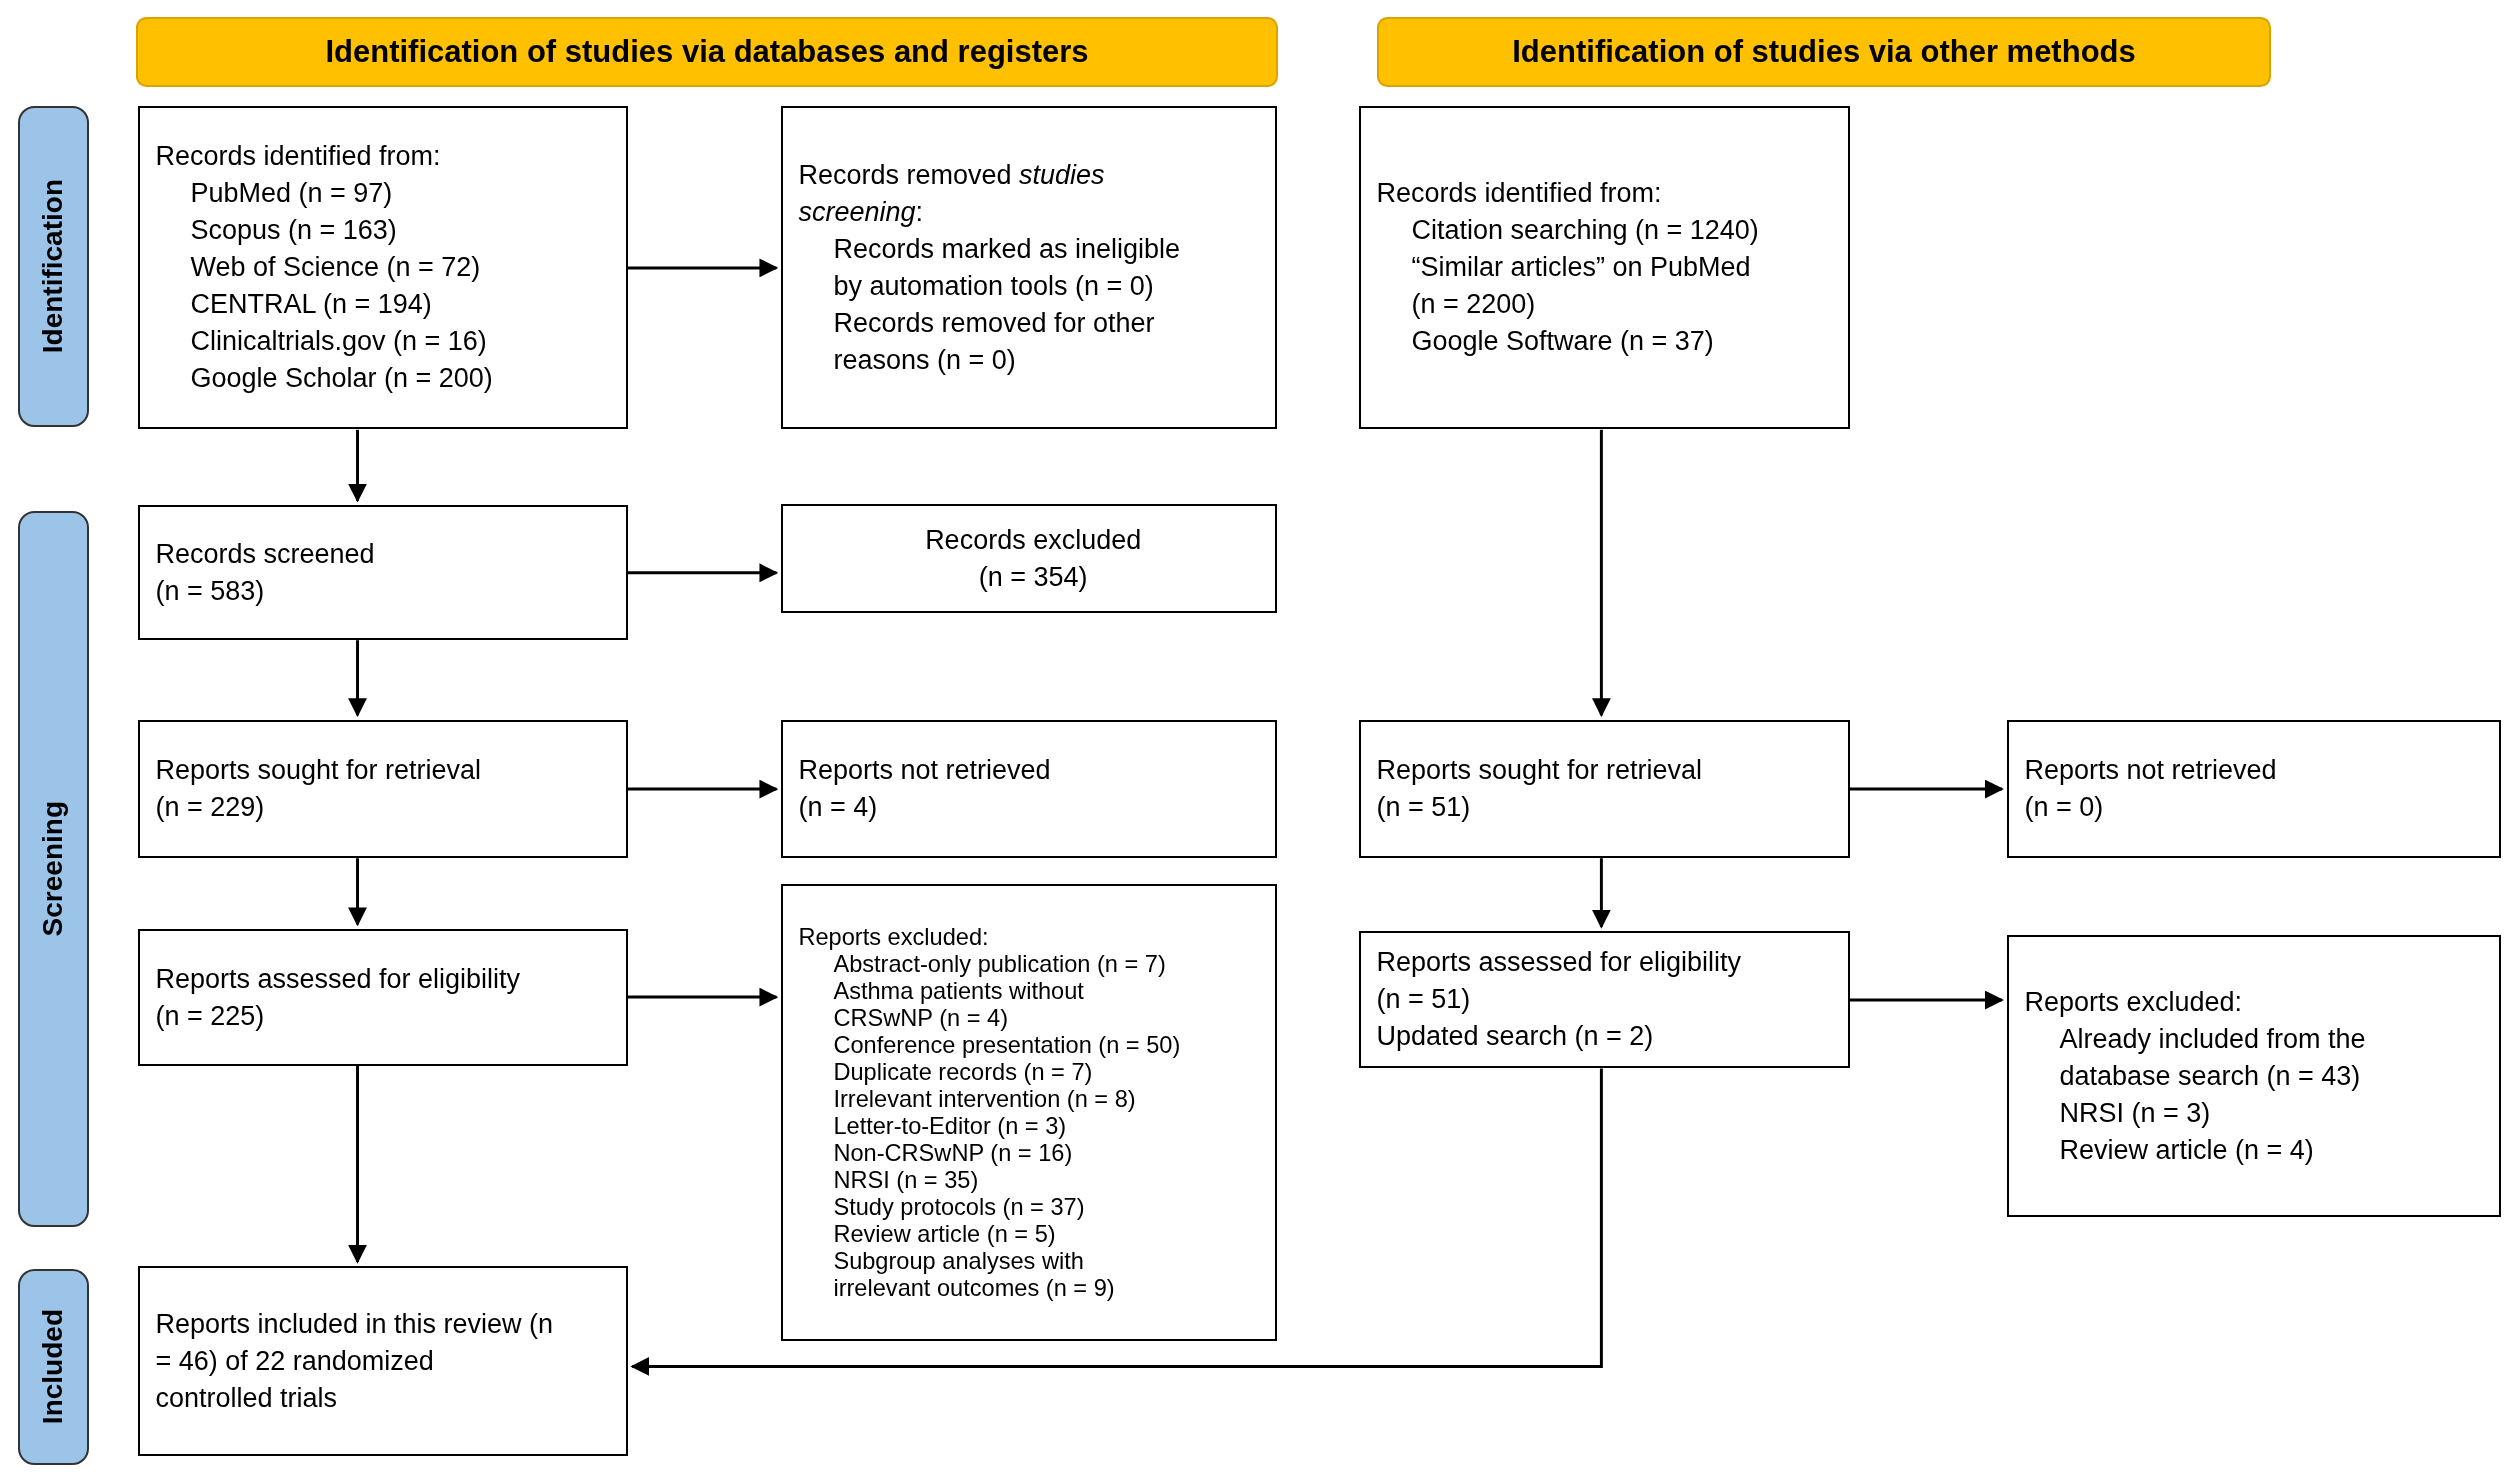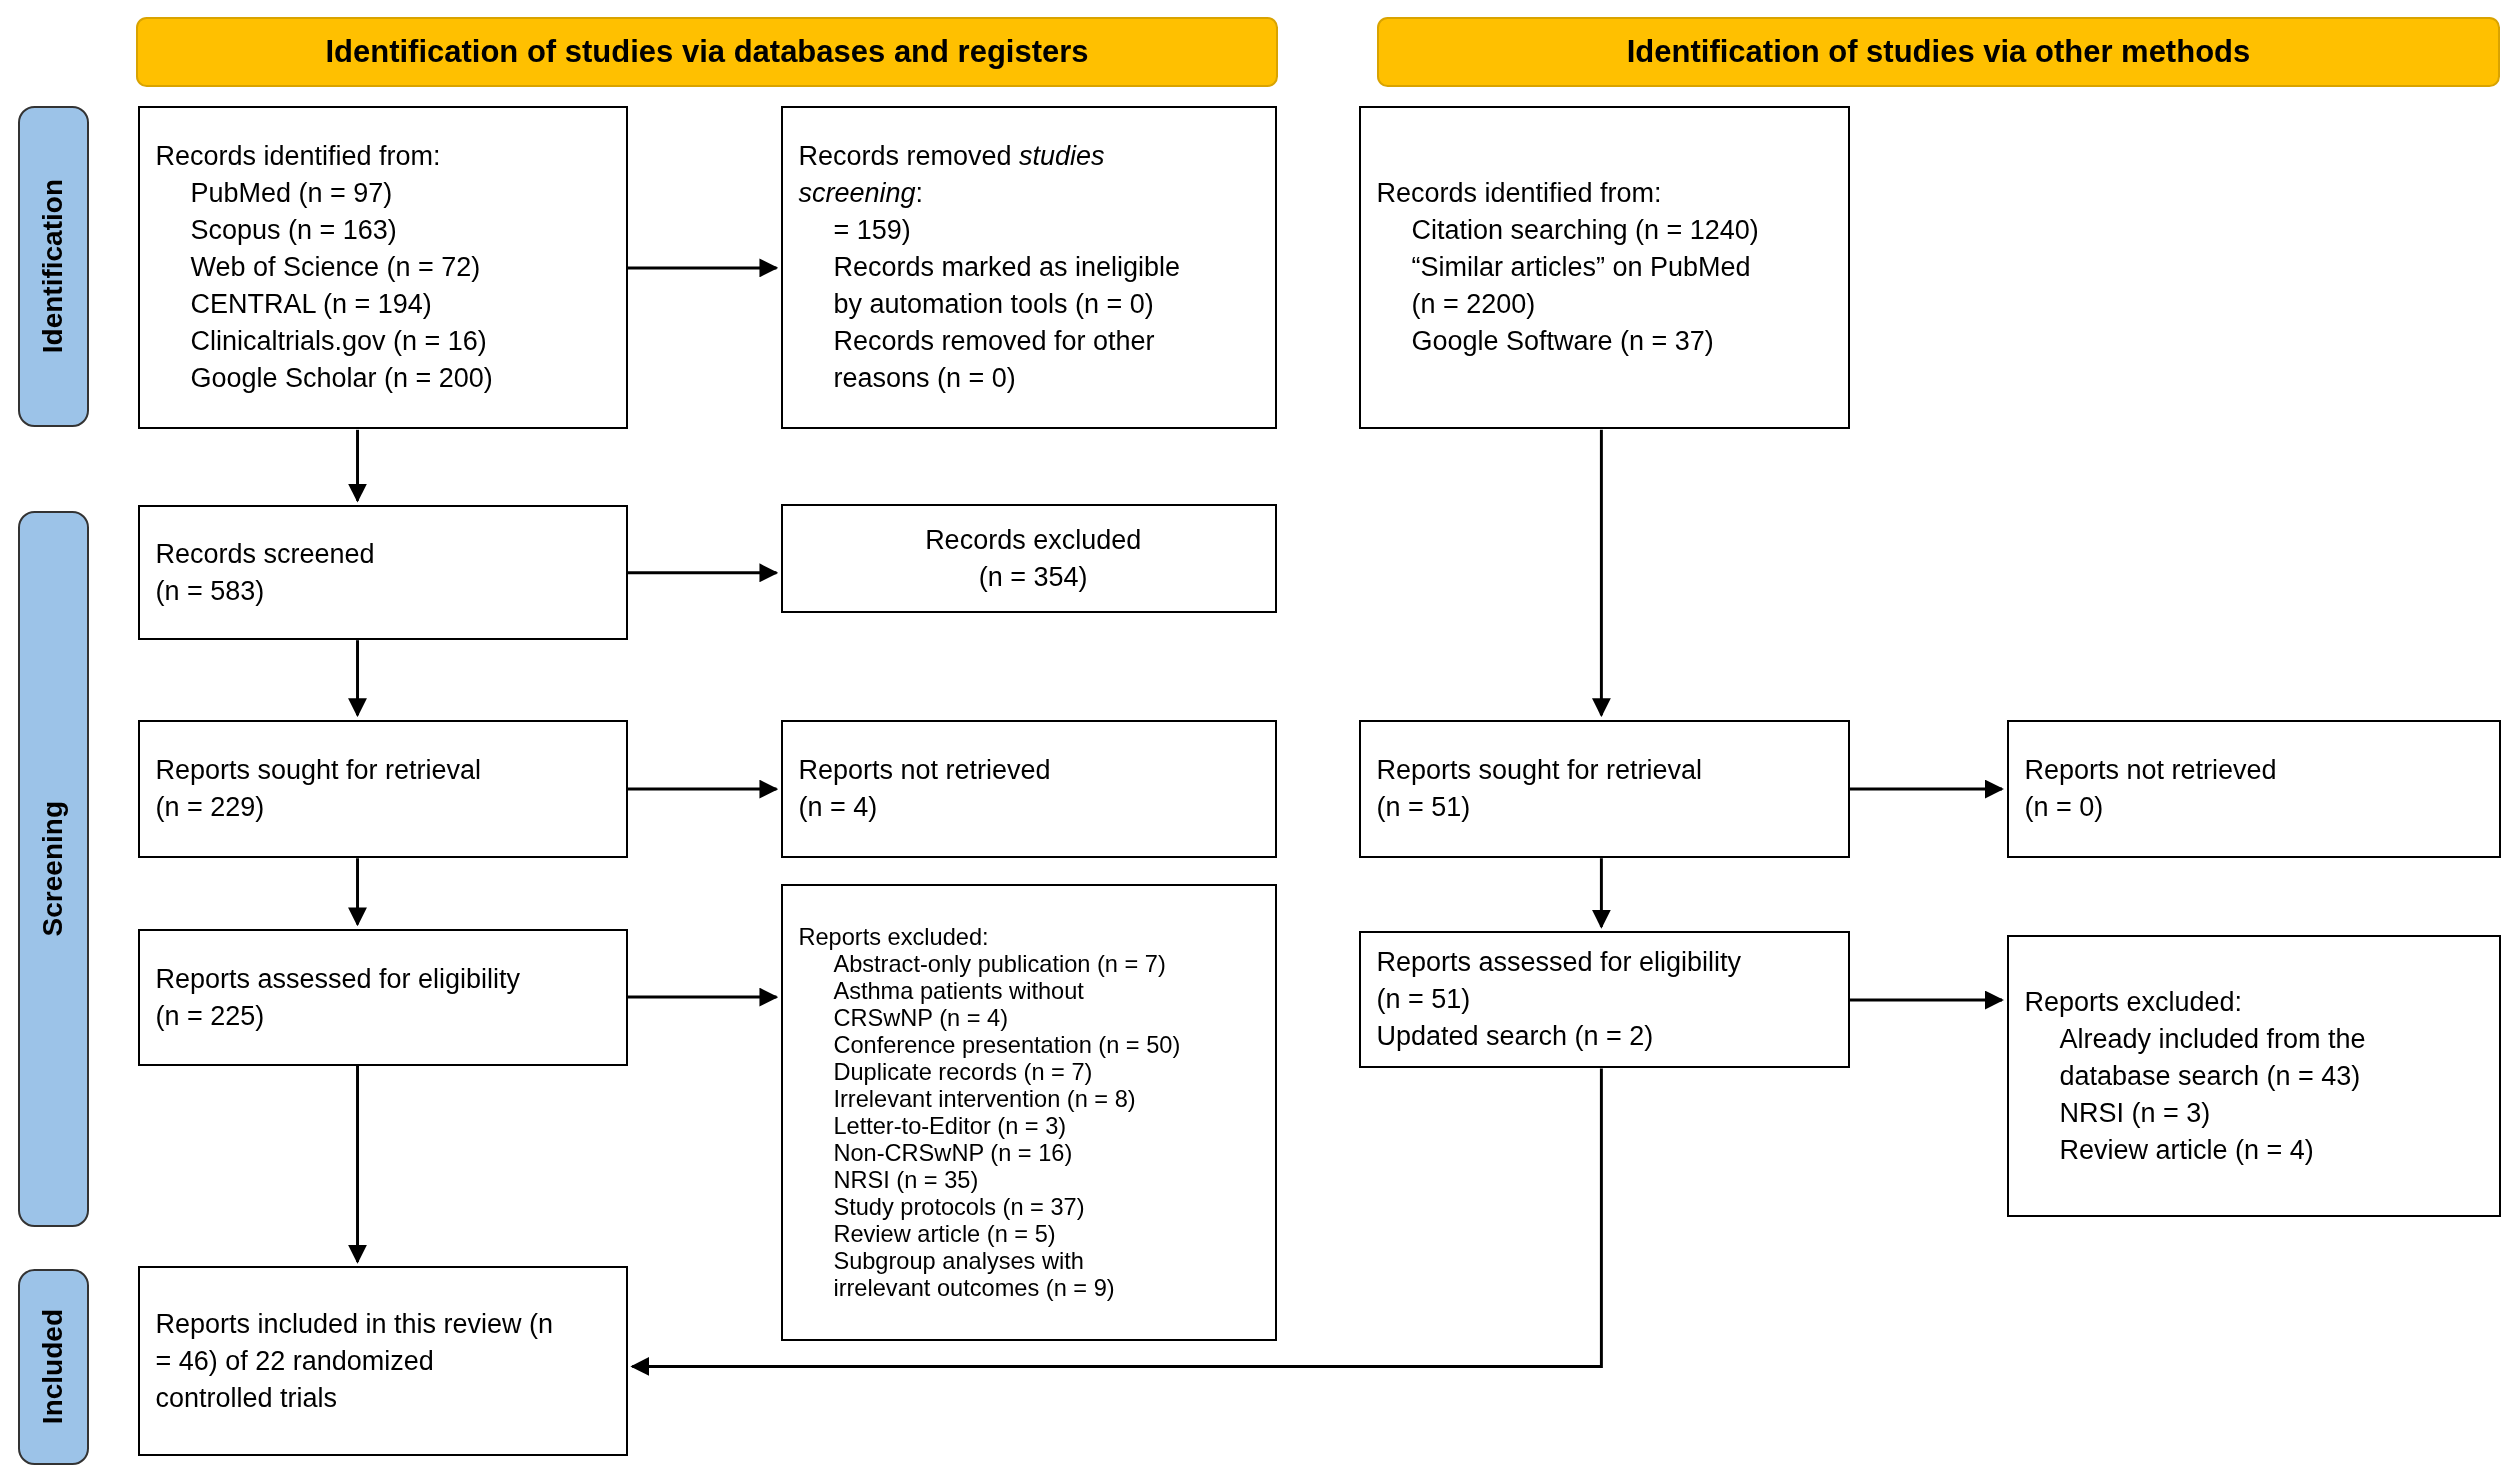--- a/index.html
+++ b/index.html
@@ -55,21 +55,21 @@
   .box .bline{white-space:nowrap;}
   .box .bline.ind{padding-left:35px;}
   #arrows{position:absolute;left:0;top:0;pointer-events:none;}
 </style>
 </head>
 <body>
 
 <div id="canvas">
 
   <div class="hdr" style="left:136px;top:16.5px;width:1142px;height:70px;">Identification of studies via databases and registers</div>
-  <div class="hdr" style="left:1377px;top:16.5px;width:1123px;height:70px;">Identification of studies via other methods</div>
+  <div class="hdr" style="left:1377px;top:16.5px;width:894px;height:70px;">Identification of studies via other methods</div>
 
   <div class="stage" style="top:106px;height:321px;">
     <span>Identification</span>
   </div>
   <div class="stage" style="top:511px;height:716px;">
     <span>Screening</span>
   </div>
   <div class="stage" style="top:1269px;height:196px;">
     <span>Included</span>
   </div>
@@ -97,21 +97,20 @@
     </div>
   <div class="box" style="left:138px;top:1266px;width:490px;height:190px;">
       <div class="bline"><span>Reports included in this review (n</span></div>
       <div class="bline"><span>= 46) of 22 randomized</span></div>
       <div class="bline"><span>controlled trials</span></div>
     </div>
 
   <div class="box" style="left:781px;top:106px;width:496px;height:323px;">
       <div class="bline"><span>Records removed </span><span style="font-style: italic;">studies</span></div>
       <div class="bline"><span style="font-style: italic;">screening</span><span>:</span></div>
-      <div class="bline ind"><span>= 159)</span></div>
       <div class="bline ind"><span>Records marked as ineligible</span></div>
       <div class="bline ind"><span>by automation tools (n = 0)</span></div>
       <div class="bline ind"><span>Records removed for other</span></div>
       <div class="bline ind"><span>reasons (n = 0)</span></div>
     </div>
   <div class="box" style="left:781px;top:504px;width:496px;height:109px;text-align:center;">
       <div class="bline"><span>Records excluded</span></div>
       <div class="bline"><span>(n = 354)</span></div>
     </div>
   <div class="box" style="left:781px;top:720px;width:496px;height:138px;">

